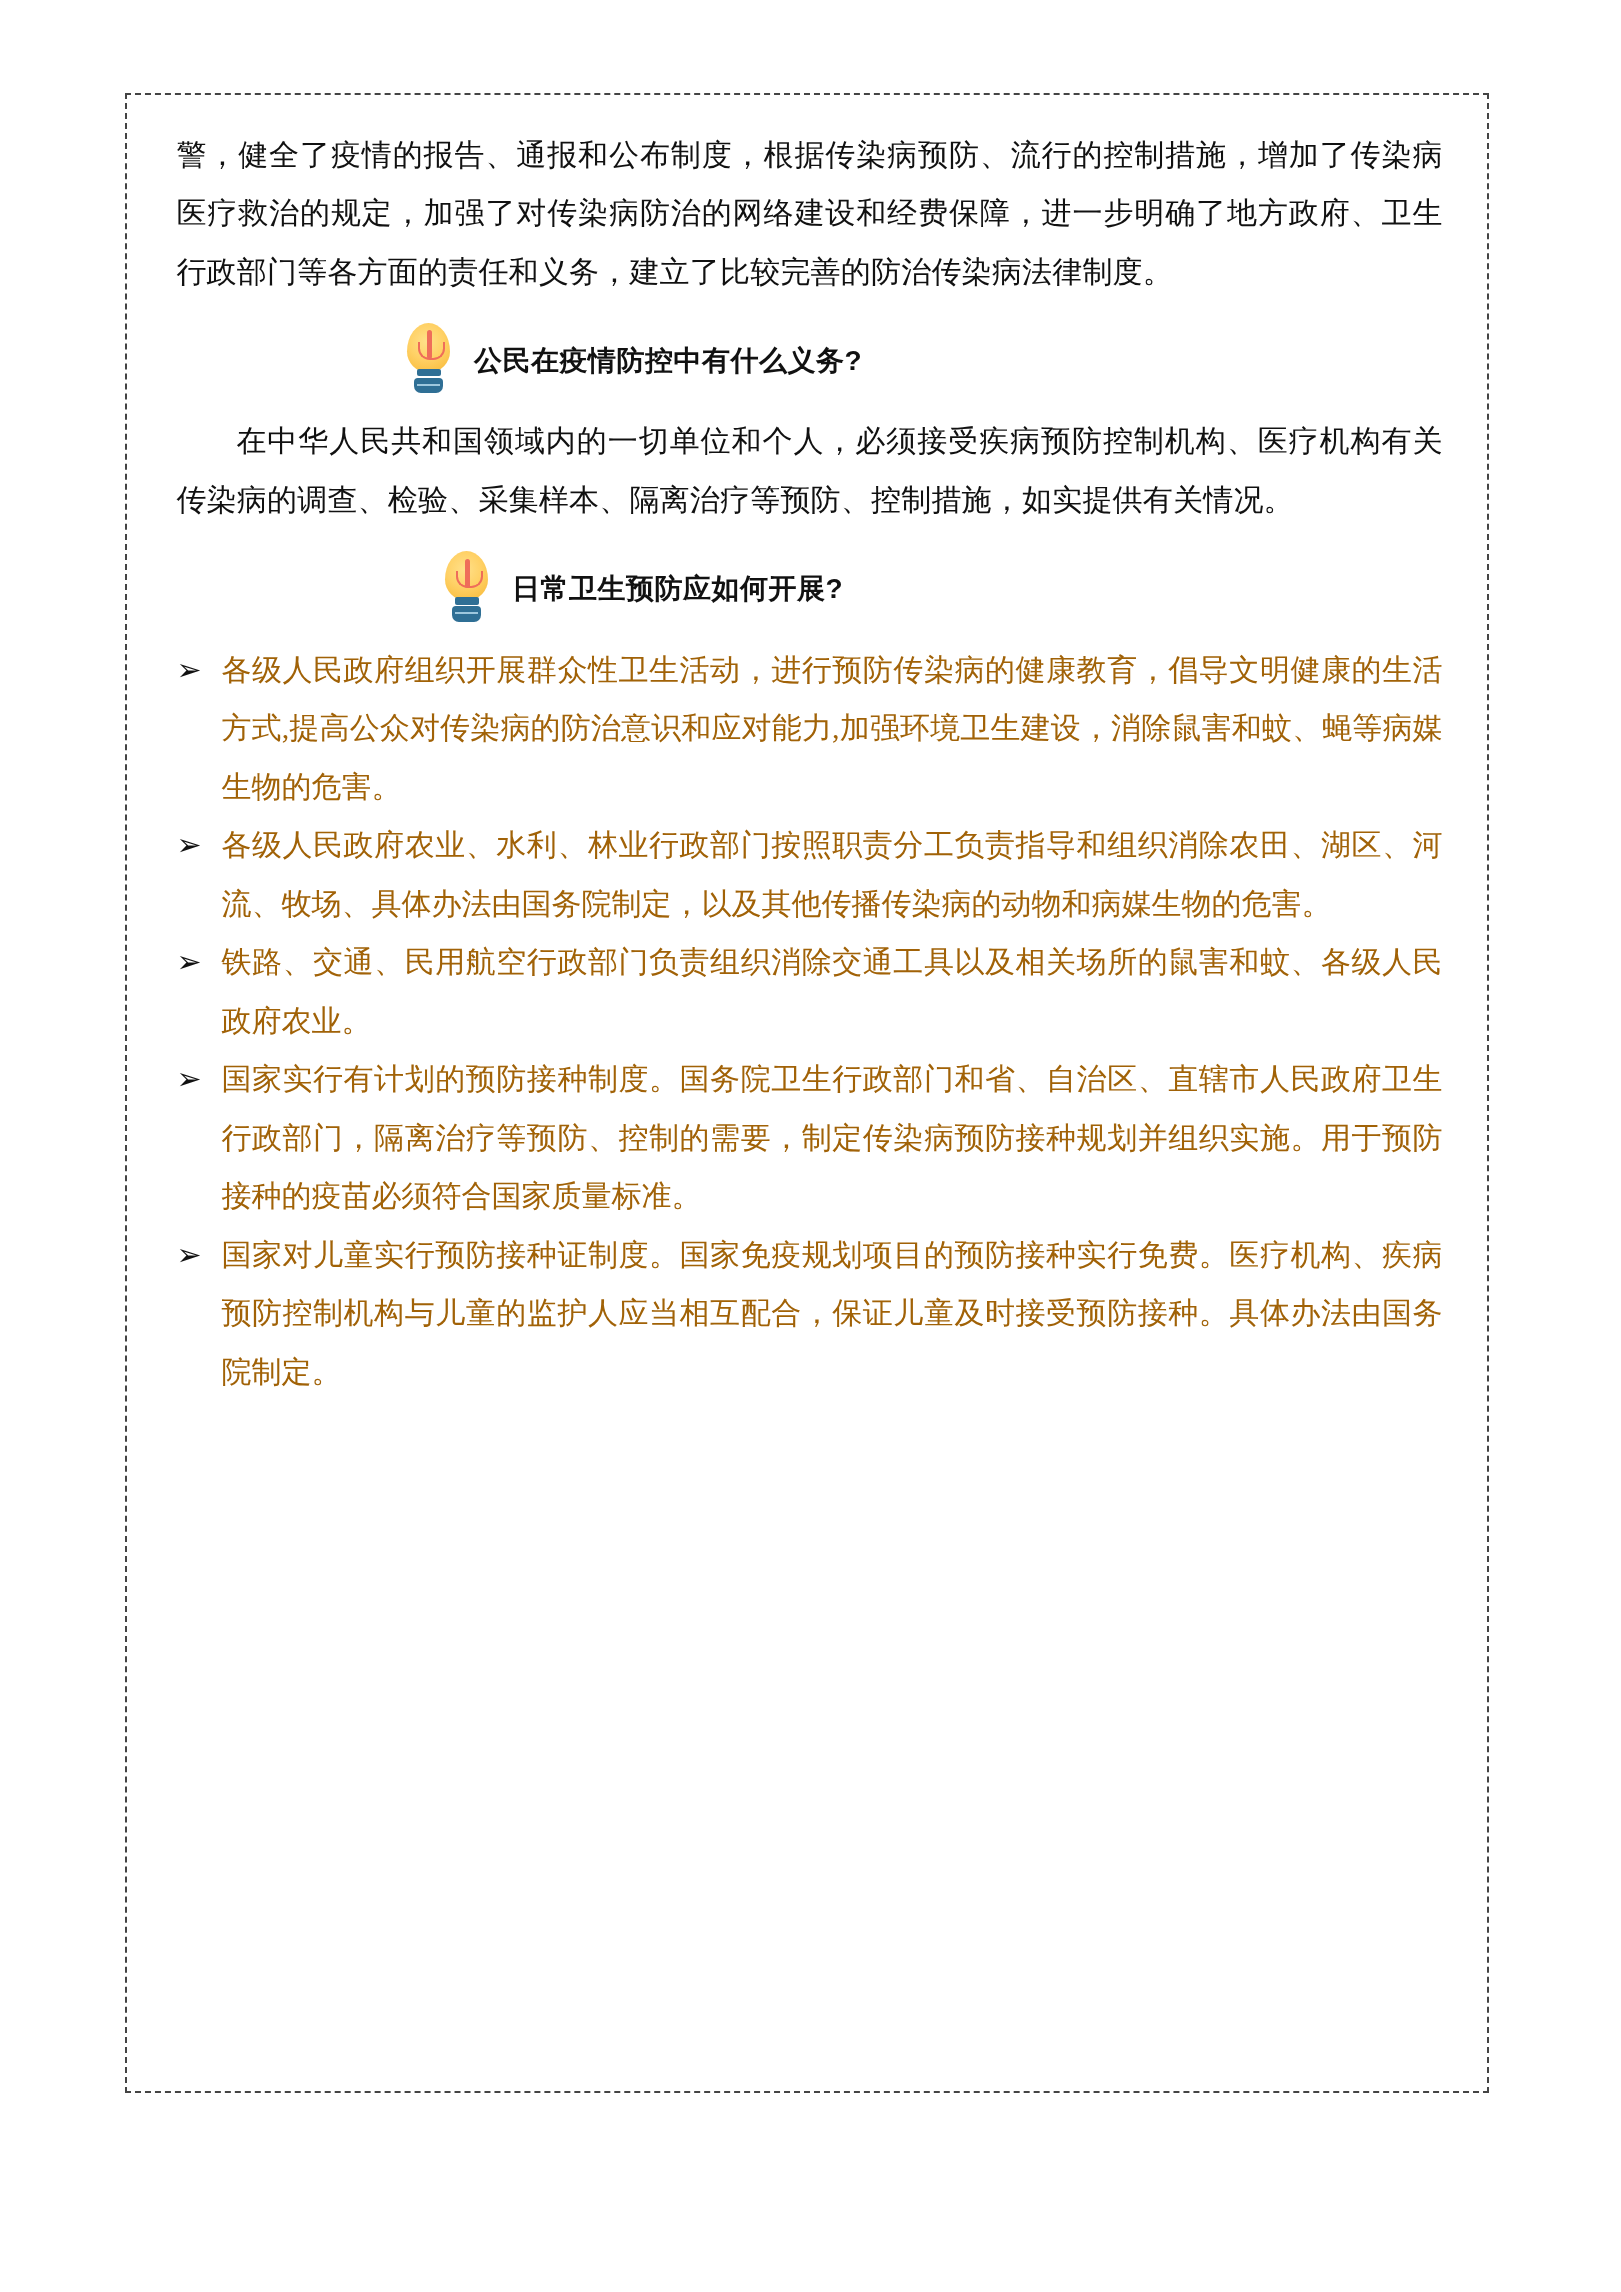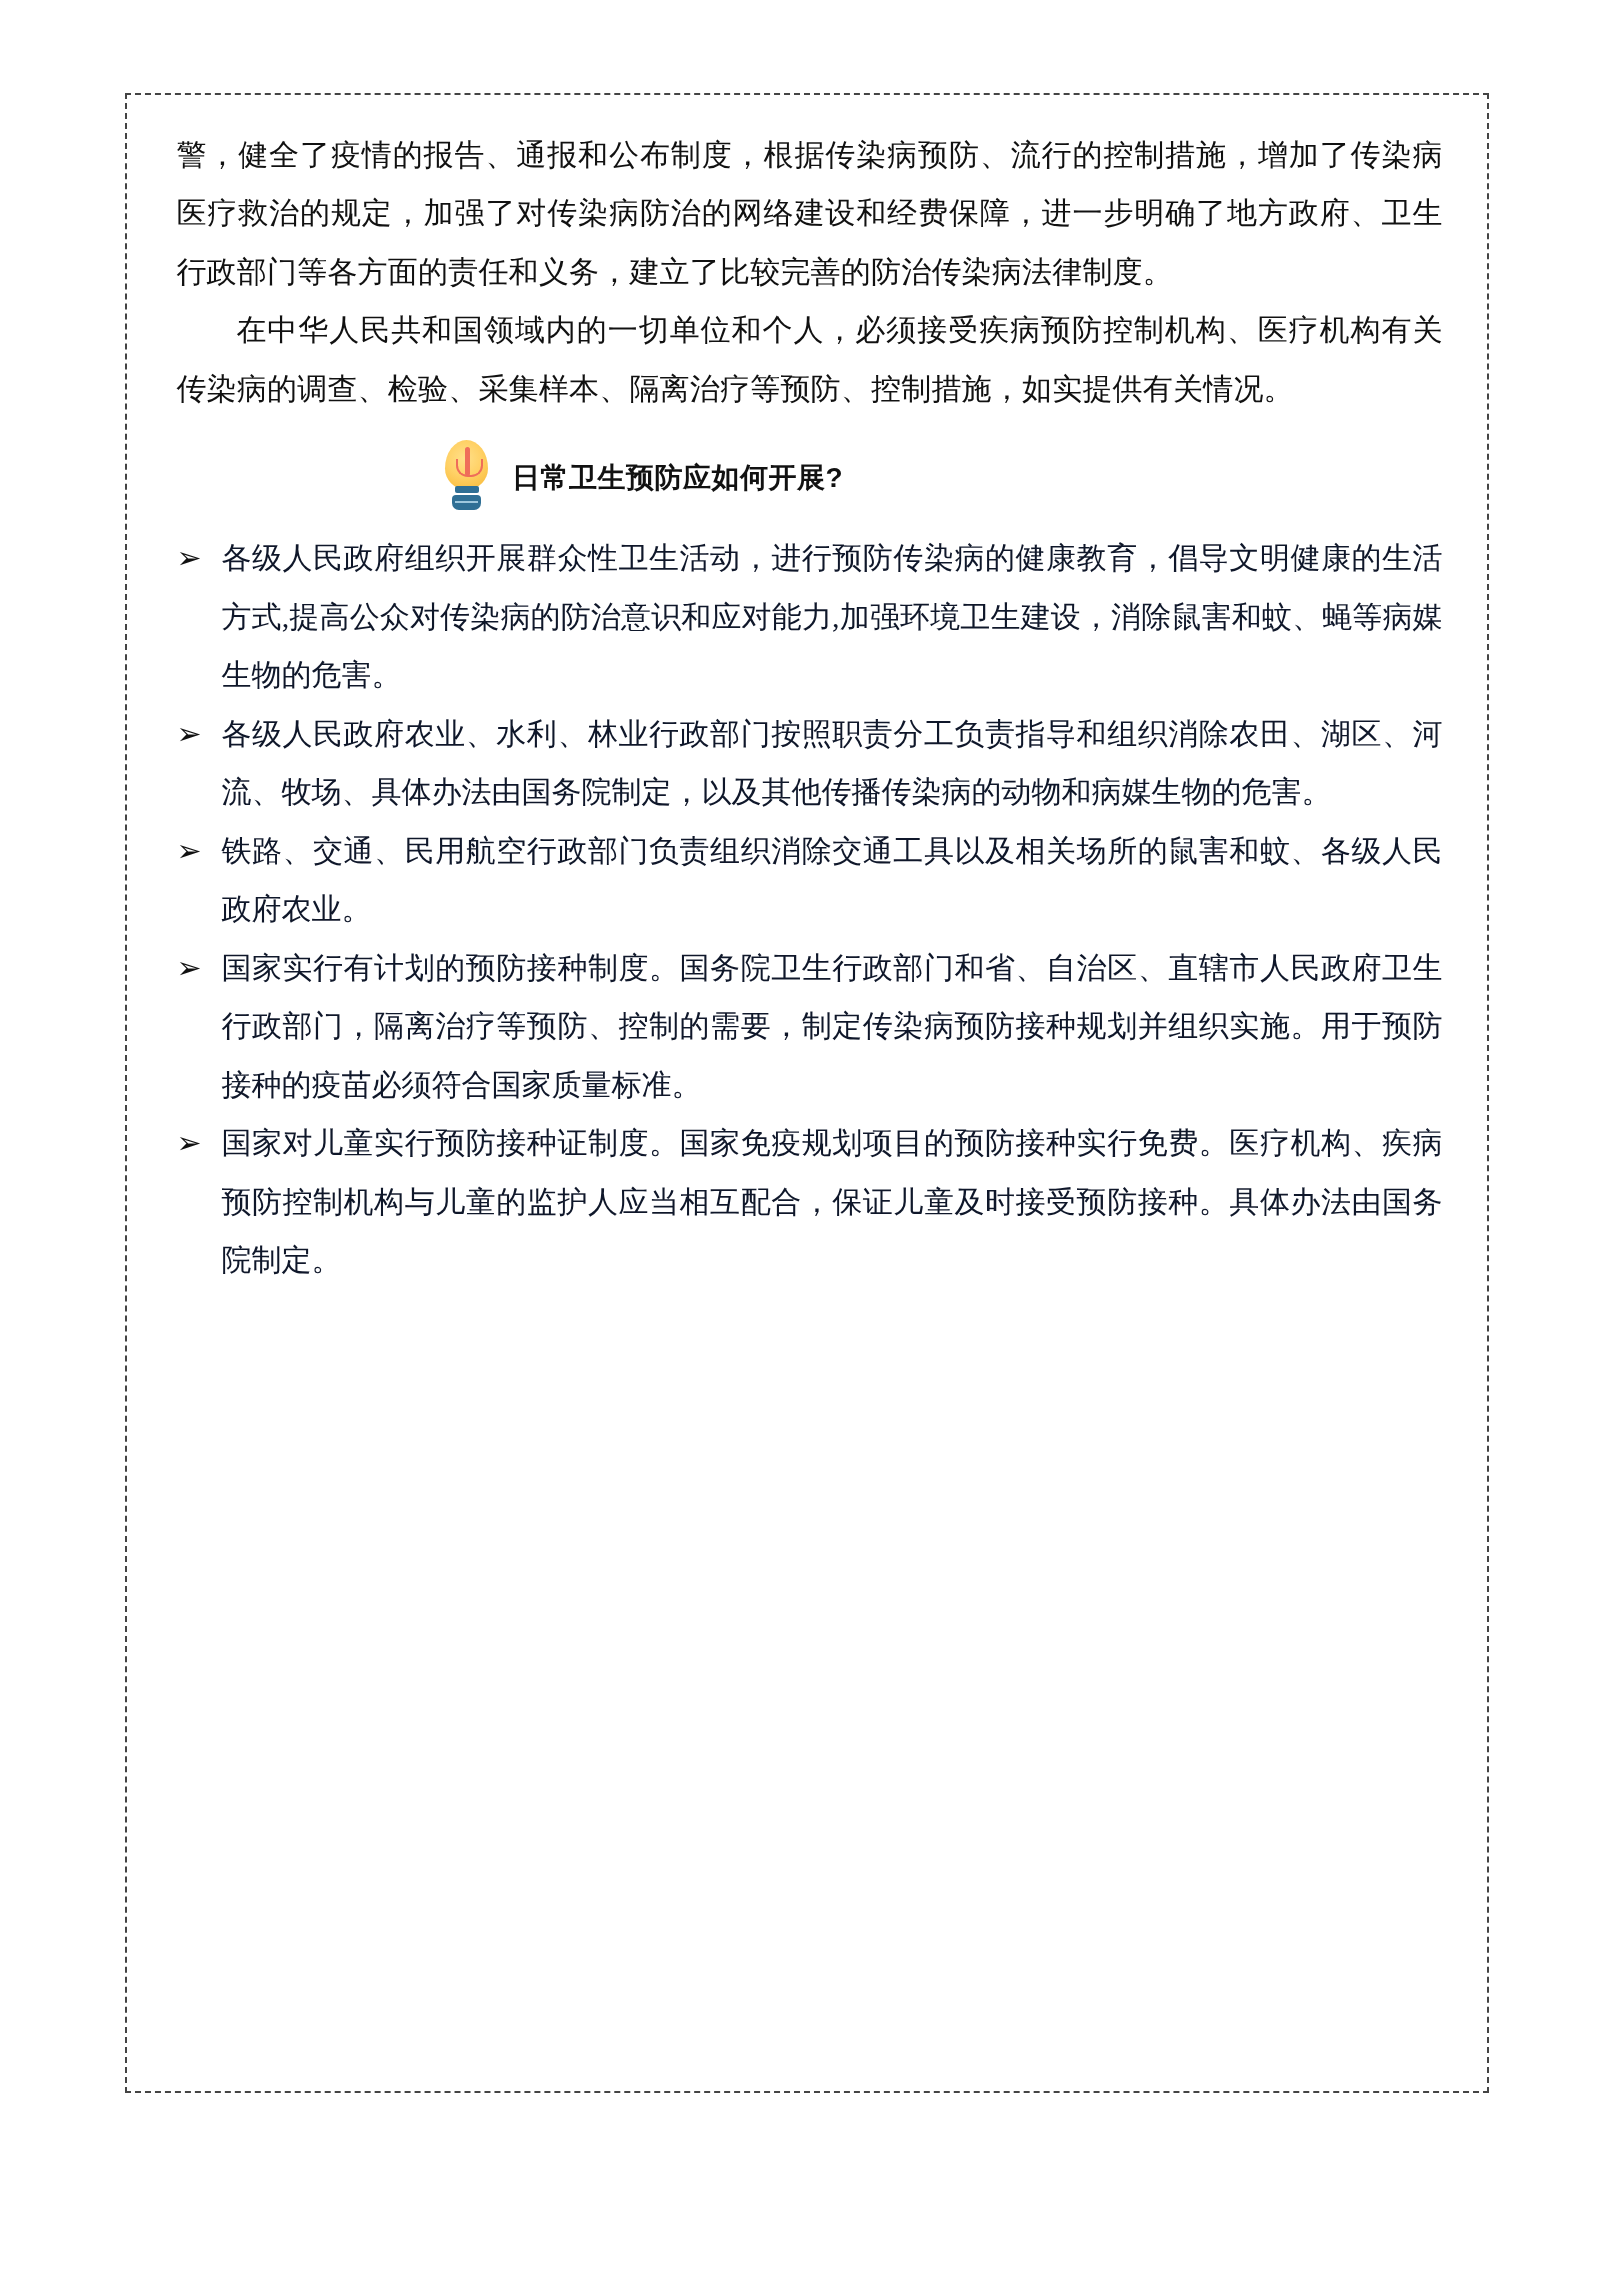--- a/index.html
+++ b/index.html
@@ -146,35 +146,43 @@
     font-size: 30px;
     color: #111111;
     text-align: left;
   }
   .bullet-body {
     flex: 1 1 auto;
     font-size: 30px;
     line-height: 1.95;
     text-align: justify;
     text-justify: inter-ideograph;
-    color: #0f172a;
+    color: #a16207;
   }
   .blk { margin-bottom: 0; }
 </style>
 </head>
 <body>
 
 <div class="page">
 
   <div class="doc-frame"></div>
 
   <div class="content">
 
     <p class="body-text blk">警，健全了疫情的报告、通报和公布制度，根据传染病预防、流行的控制措施，增加了传染病医疗救治的规定，加强了对传染病防治的网络建设和经费保障，进一步明确了地方政府、卫生行政部门等各方面的责任和义务，建立了比较完善的防治传染病法律制度。</p>
 
+    <div class="heading-row">
+      <span class="bulb">
+        <span class="glass"></span>
+        <span class="neck"></span>
+        <span class="base"></span>
+      </span>
+      <span class="heading-text">公民在疫情防控中有什么义务?</span>
+    </div>
 
     <p class="body-text indent blk">在中华人民共和国领域内的一切单位和个人，必须接受疾病预防控制机构、医疗机构有关传染病的调查、检验、采集样本、隔离治疗等预防、控制措施，如实提供有关情况。</p>
 
     <div class="heading-row second">
       <span class="bulb">
         <span class="glass"></span>
         <span class="neck"></span>
         <span class="base"></span>
       </span>
       <span class="heading-text">日常卫生预防应如何开展?</span>

